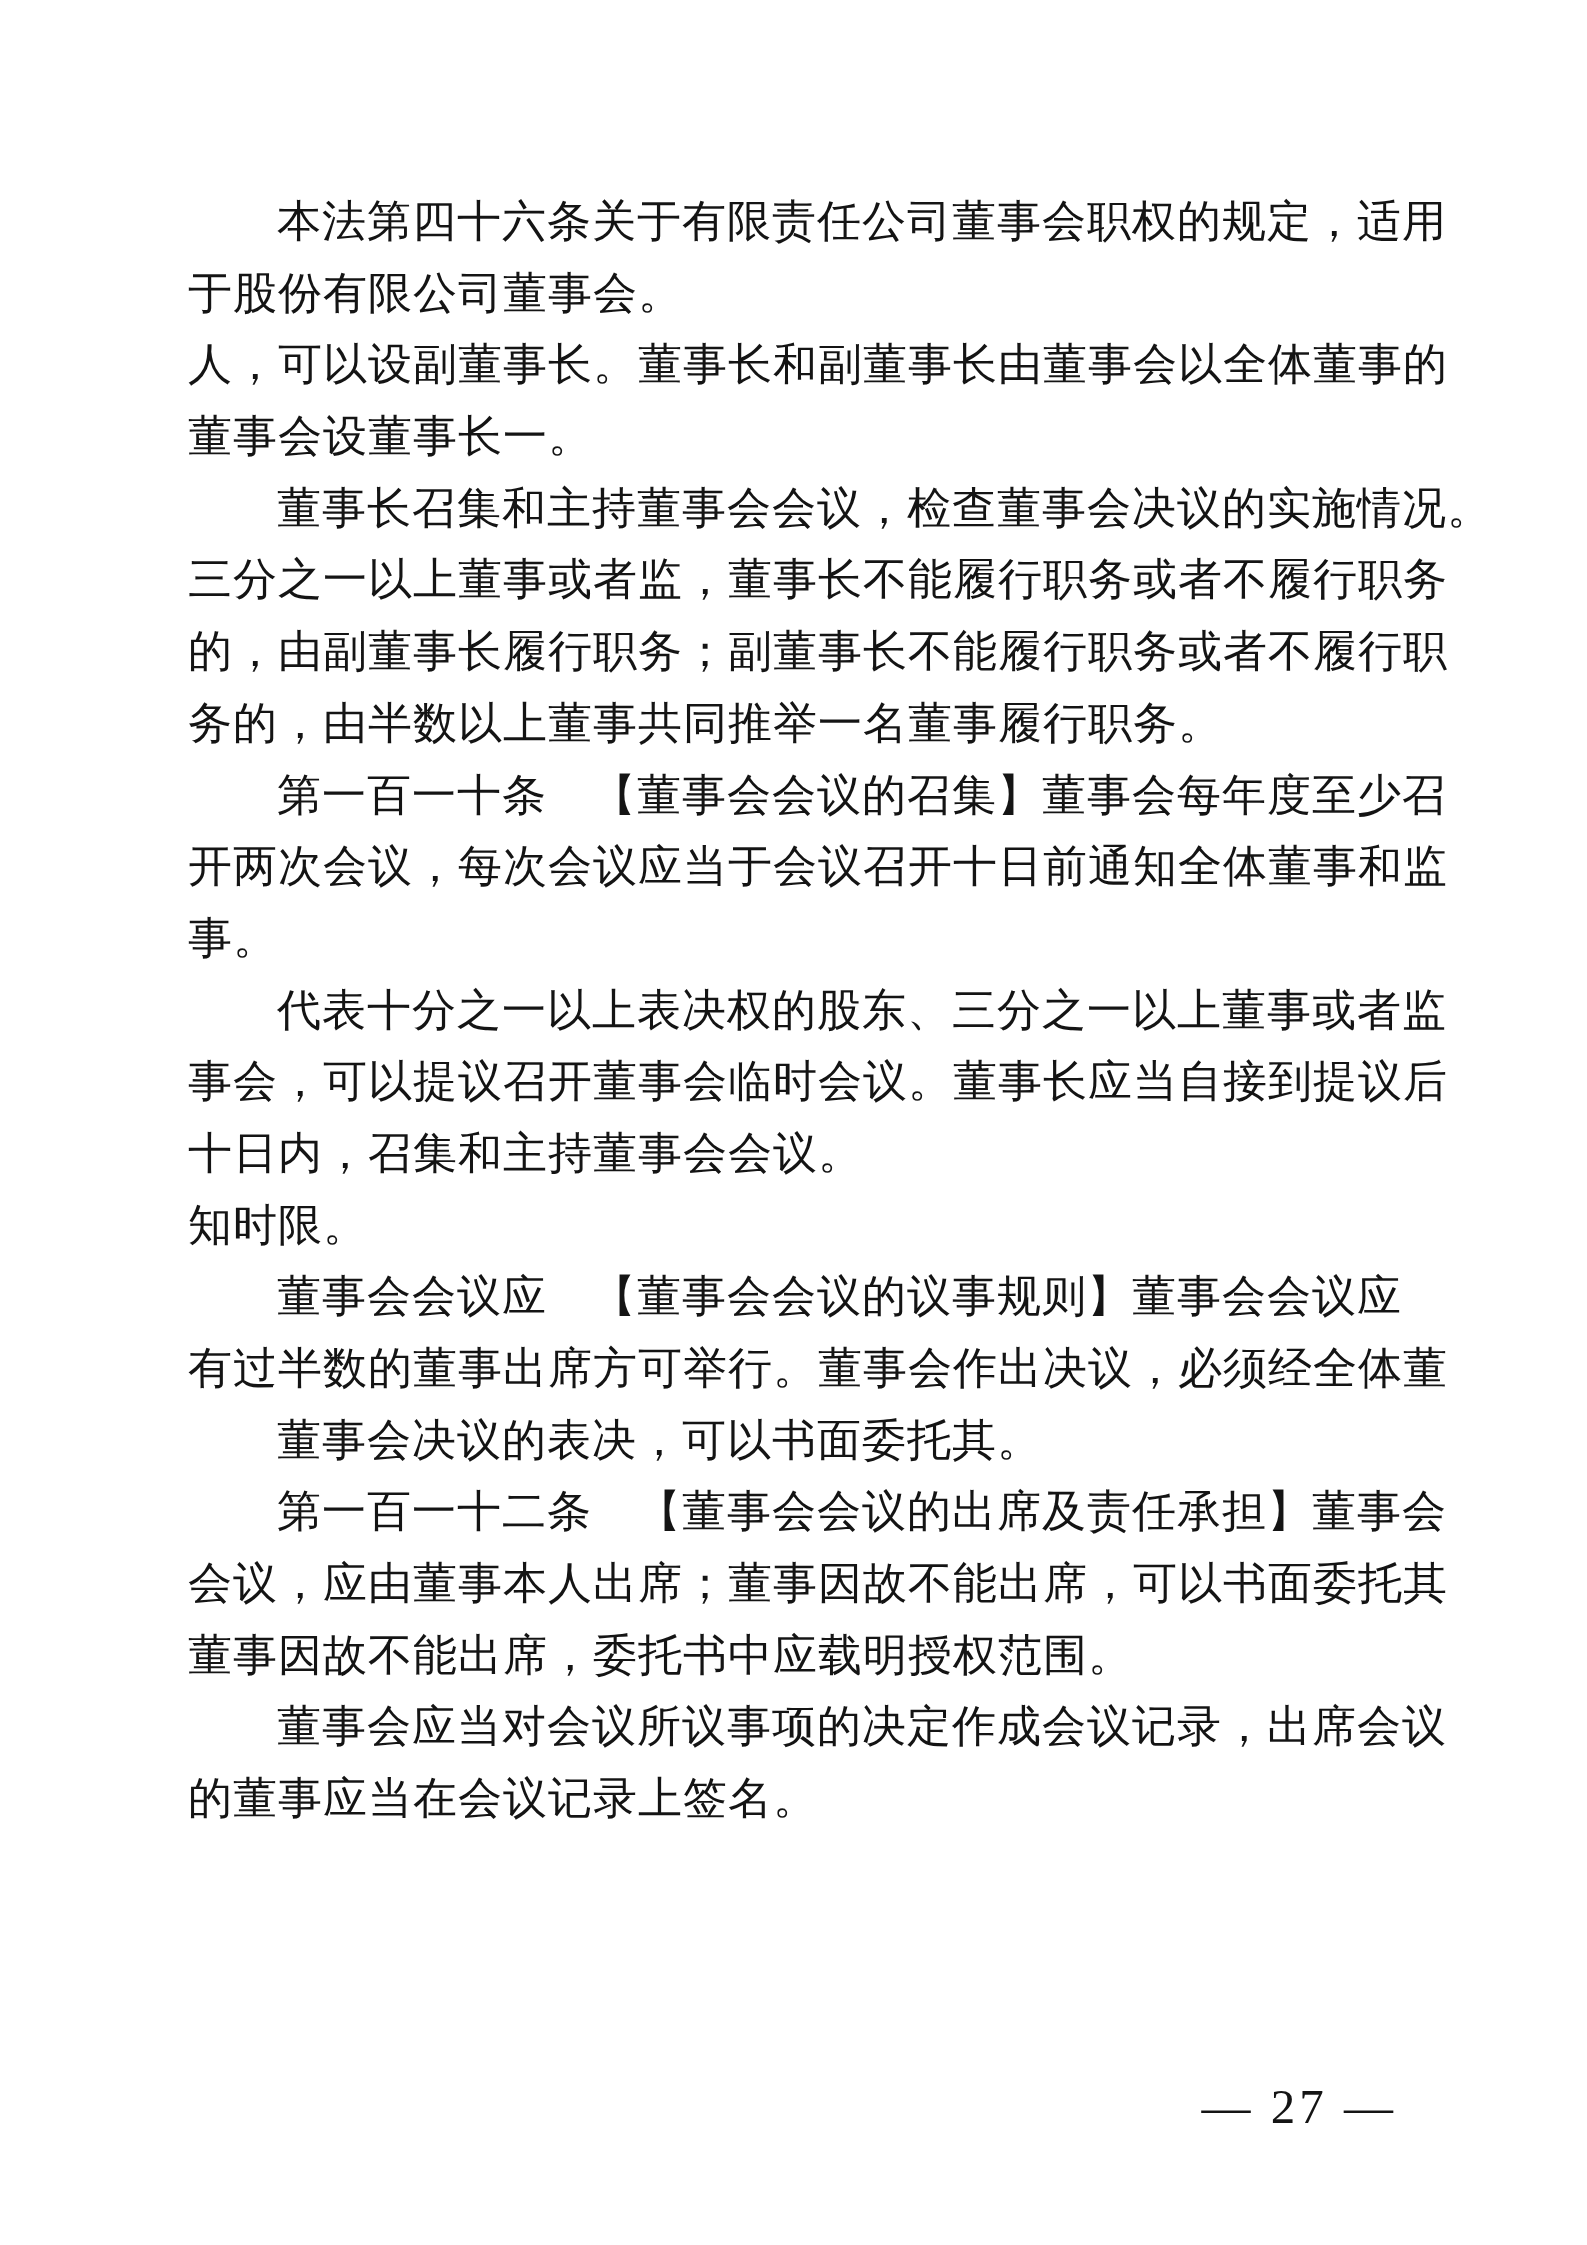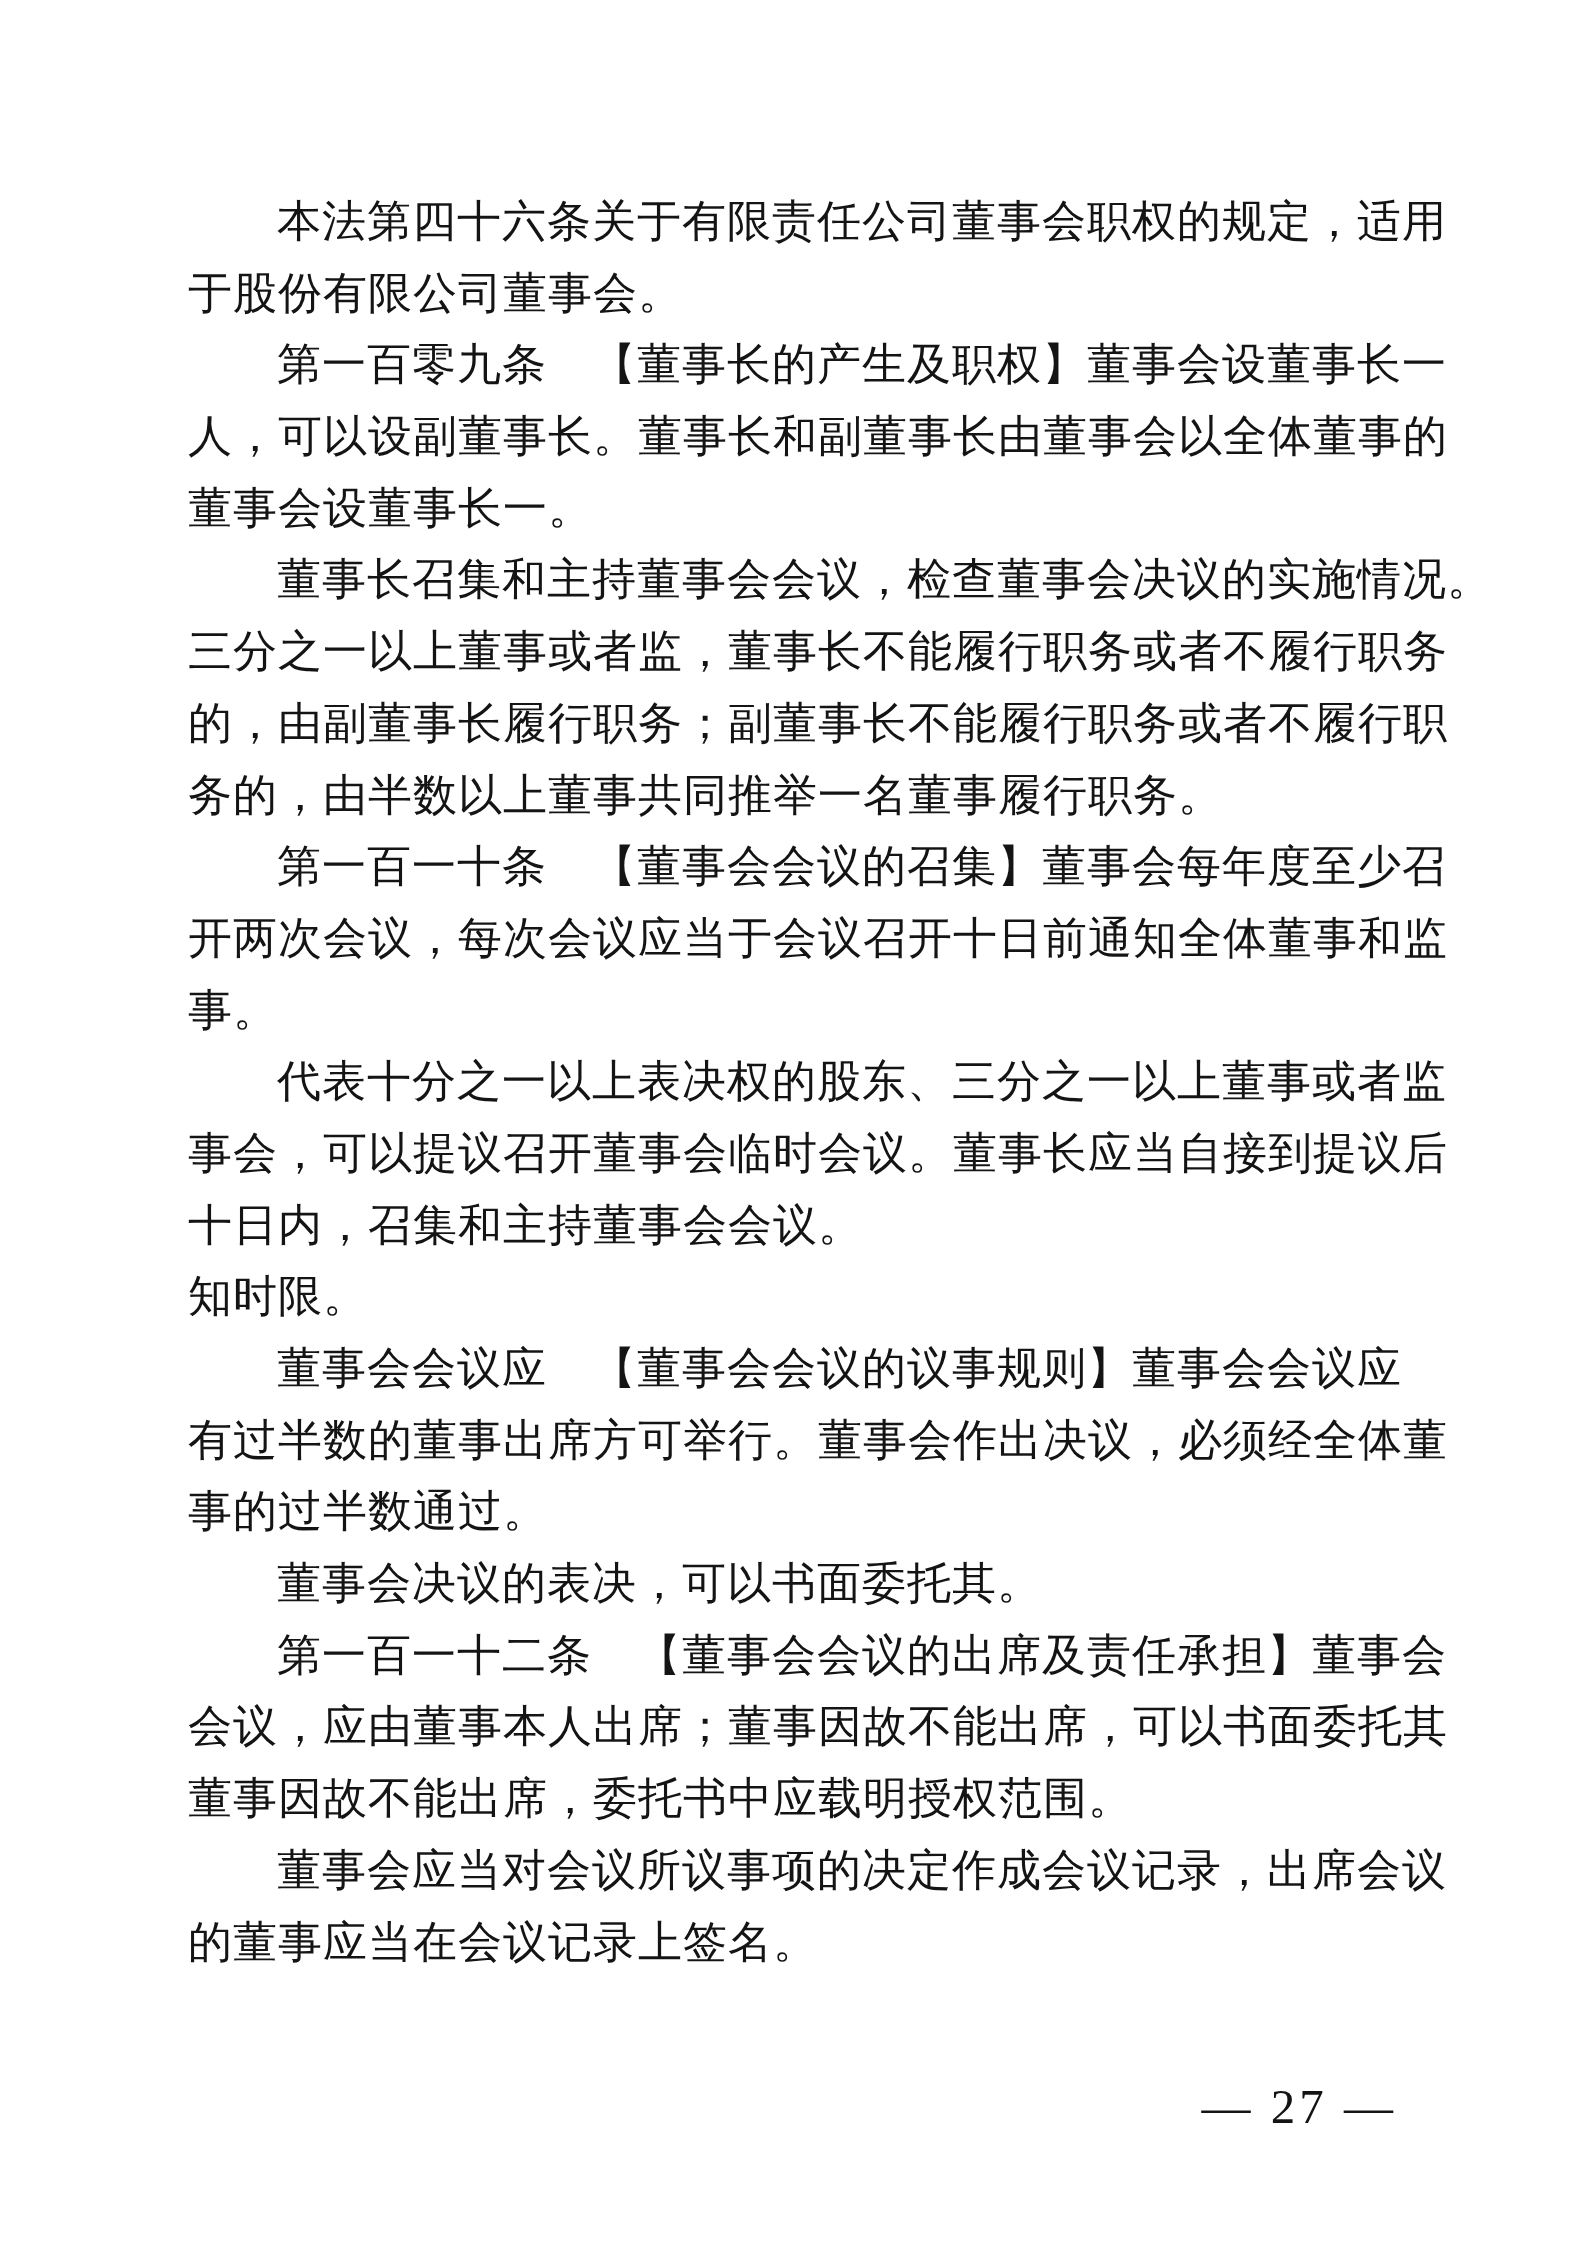--- a/index.html
+++ b/index.html
@@ -43,37 +43,35 @@
     white-space: nowrap;
   }
 </style>
 </head>
 <body>
 
 <div class="page">
   <div class="text-block" id="text-block">
       <div class="text-line indent">本法第四十六条关于有限责任公司董事会职权的规定，适用</div>
       <div class="text-line">于股份有限公司董事会。</div>
-      <div class="text-line indent">第一百零九条　【董事长的产生及职权】董事会设董事长一</div>
       <div class="text-line">人，可以设副董事长。董事长和副董事长由董事会以全体董事的</div>
       <div class="text-line">董事会设董事长一。</div>
       <div class="text-line indent">董事长召集和主持董事会会议，检查董事会决议的实施情况。</div>
       <div class="text-line">三分之一以上董事或者监，董事长不能履行职务或者不履行职务</div>
       <div class="text-line">的，由副董事长履行职务；副董事长不能履行职务或者不履行职</div>
       <div class="text-line">务的，由半数以上董事共同推举一名董事履行职务。</div>
       <div class="text-line indent">第一百一十条　【董事会会议的召集】董事会每年度至少召</div>
       <div class="text-line">开两次会议，每次会议应当于会议召开十日前通知全体董事和监</div>
       <div class="text-line">事。</div>
       <div class="text-line indent">代表十分之一以上表决权的股东、三分之一以上董事或者监</div>
       <div class="text-line">事会，可以提议召开董事会临时会议。董事长应当自接到提议后</div>
       <div class="text-line">十日内，召集和主持董事会会议。</div>
       <div class="text-line">知时限。</div>
       <div class="text-line indent">董事会会议应　【董事会会议的议事规则】董事会会议应</div>
       <div class="text-line">有过半数的董事出席方可举行。董事会作出决议，必须经全体董</div>
-      <div class="text-line">事的过半数通过。</div>
       <div class="text-line indent">董事会决议的表决，可以书面委托其。</div>
       <div class="text-line indent">第一百一十二条　【董事会会议的出席及责任承担】董事会</div>
       <div class="text-line">会议，应由董事本人出席；董事因故不能出席，可以书面委托其</div>
       <div class="text-line">董事因故不能出席，委托书中应载明授权范围。</div>
       <div class="text-line indent">董事会应当对会议所议事项的决定作成会议记录，出席会议</div>
       <div class="text-line">的董事应当在会议记录上签名。</div>
     </div>
   <div class="footer-page-number">— 27 —</div>
 </div>
 

